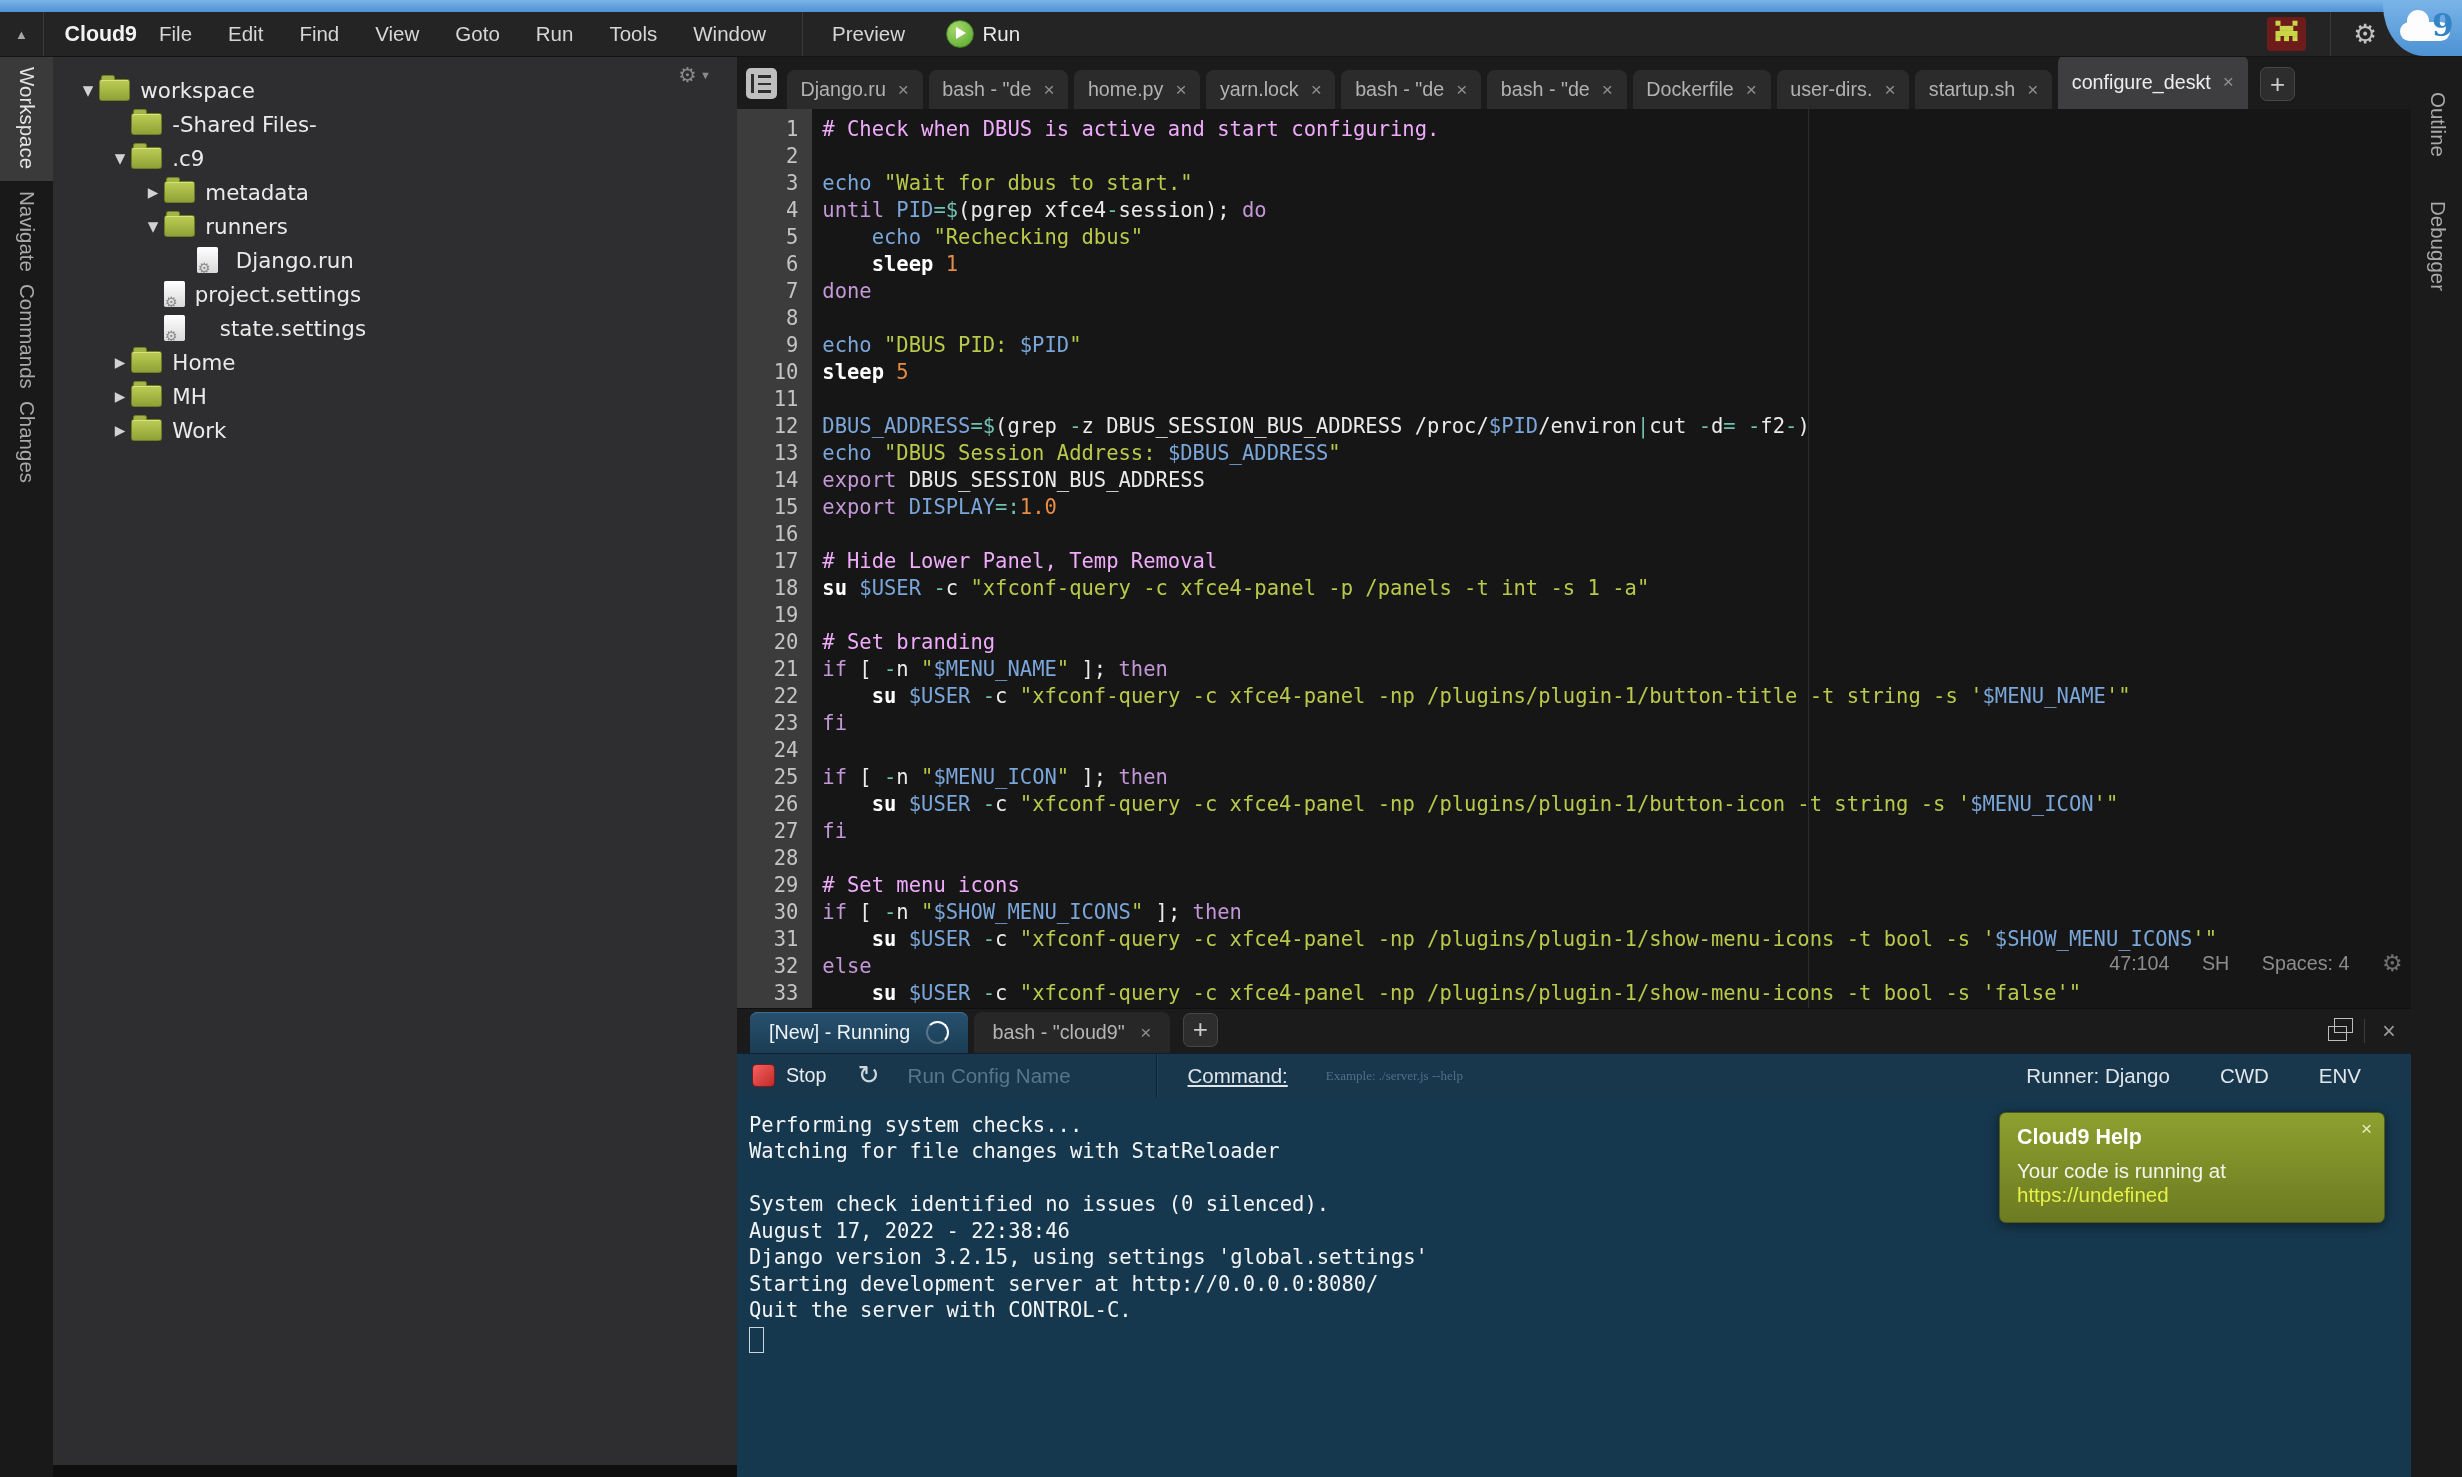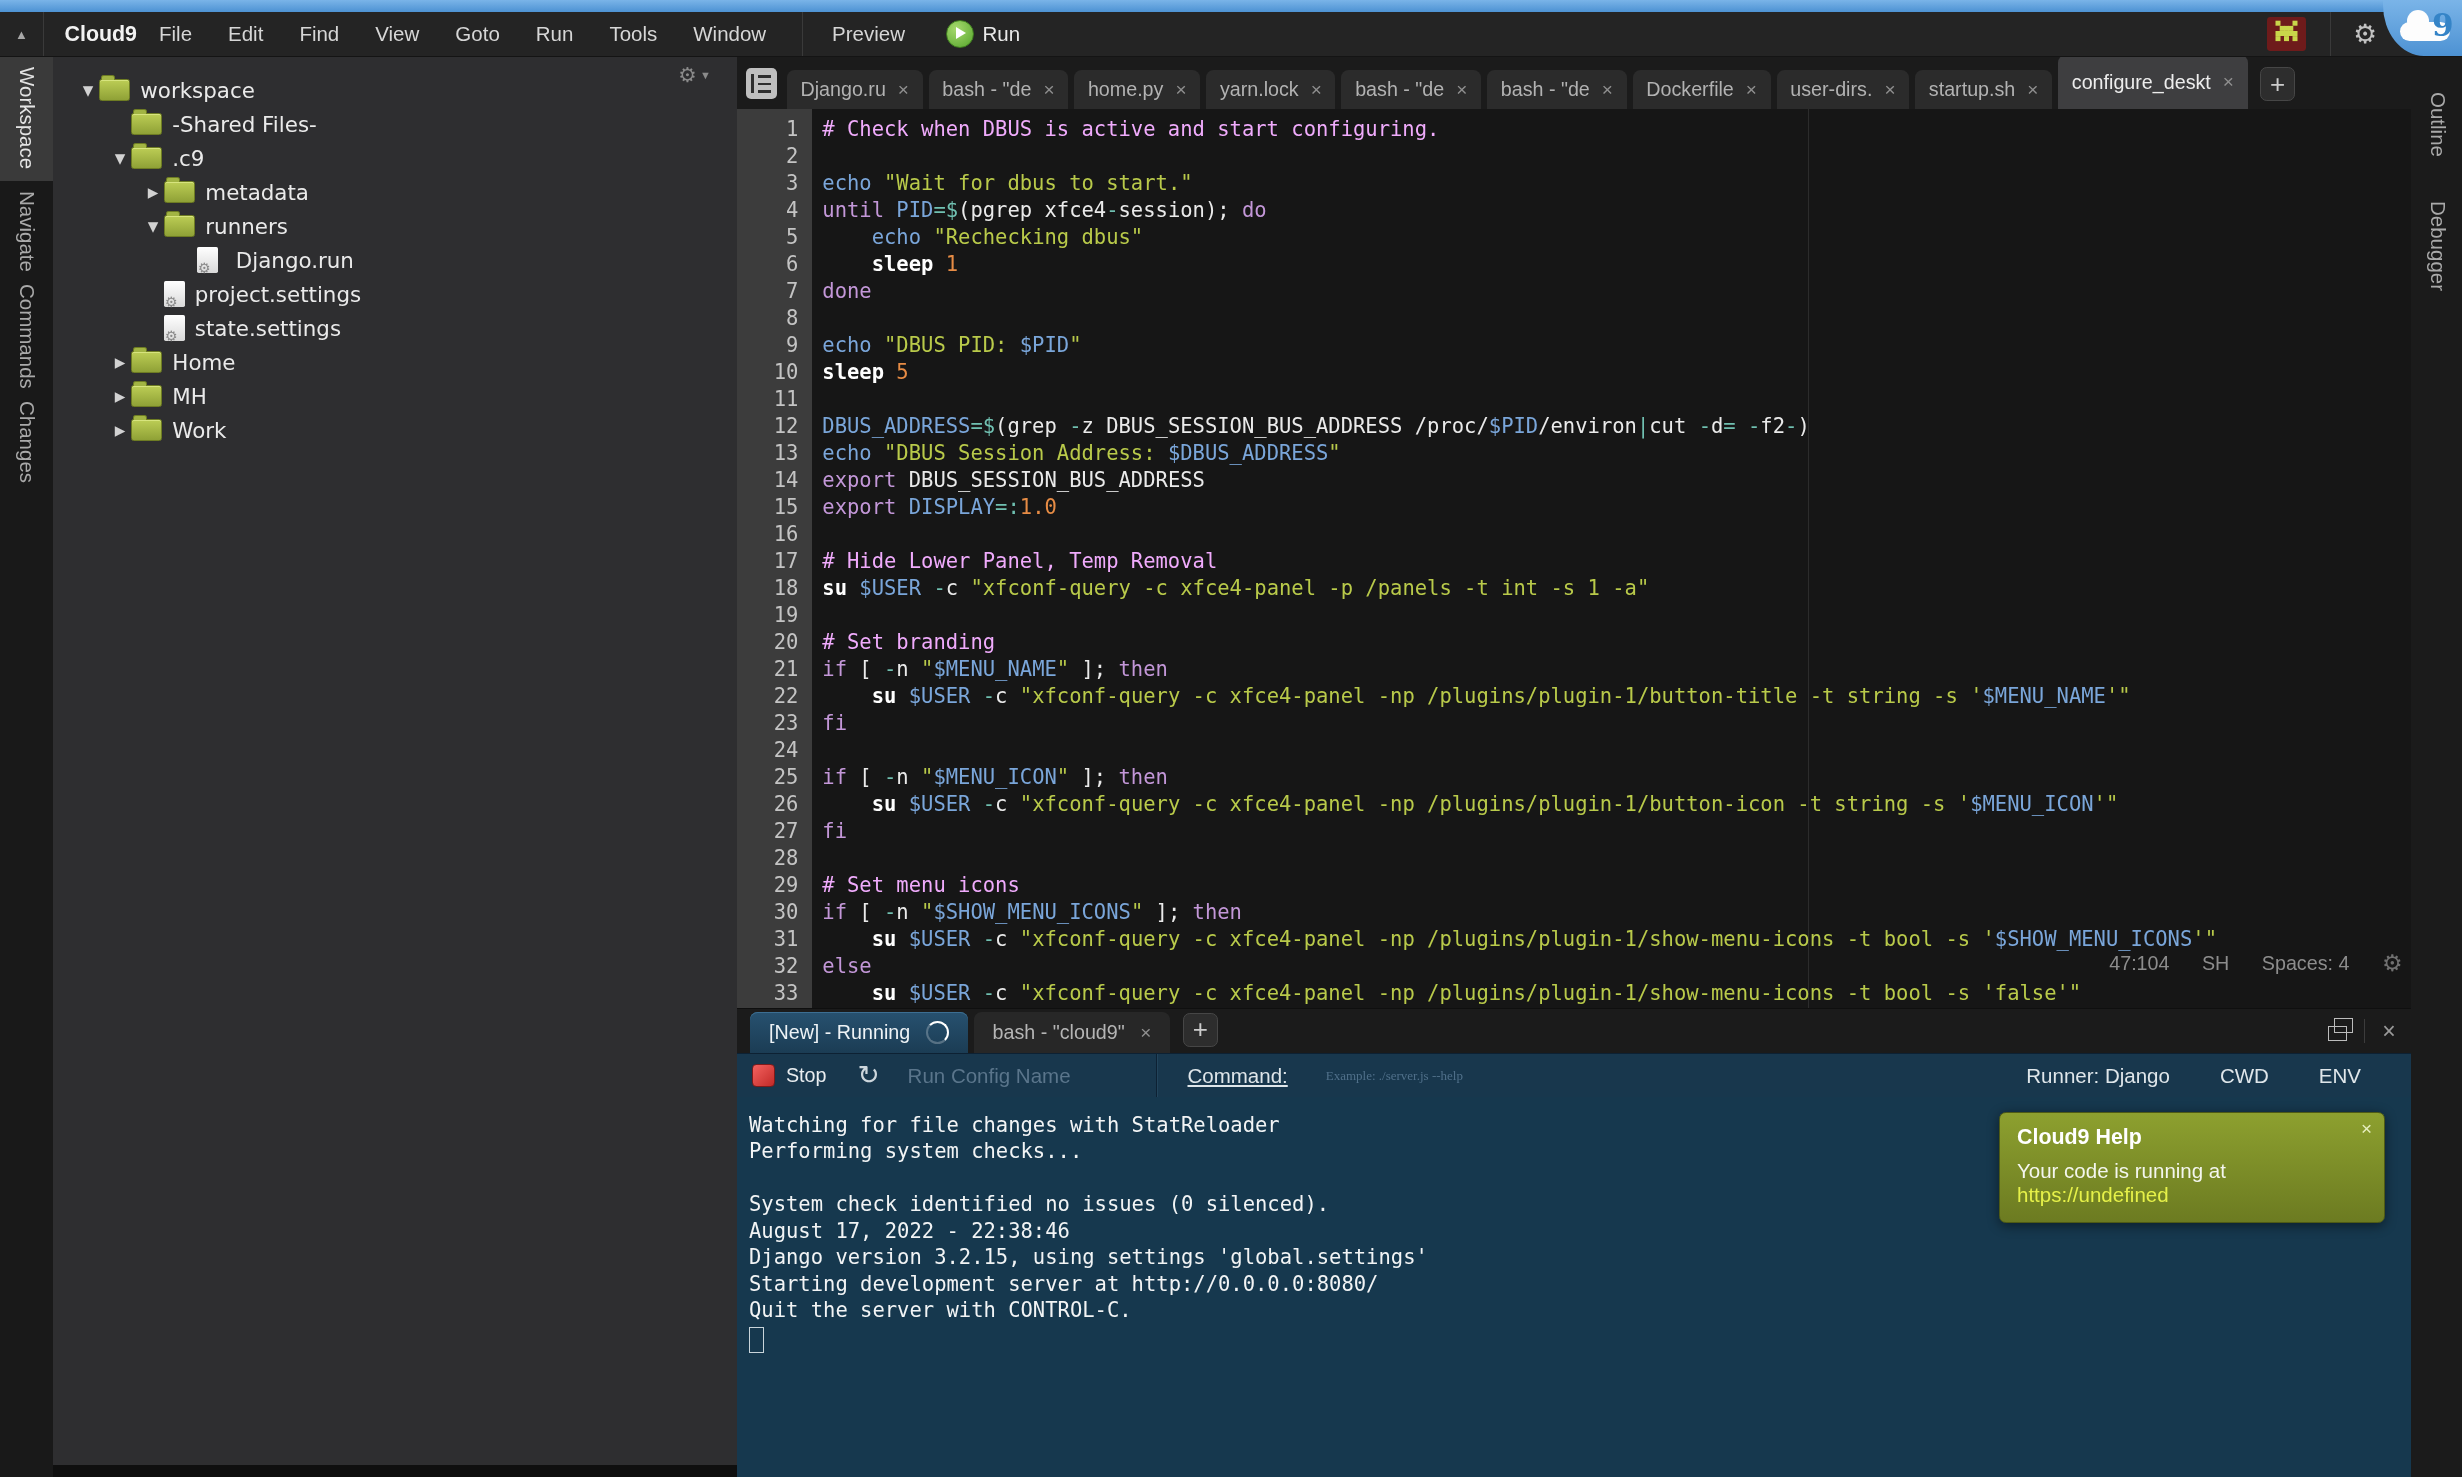--- a/index.html
+++ b/index.html
@@ -229,21 +229,21 @@
         <span>runners</span>
       </div>
       <div class="trow" style="padding-left: 144px; gap: 8px;">
         <span class="file-icon"></span>
         <span>Django.run</span>
       </div>
       <div class="trow" style="padding-left: 111px;">
         <span class="file-icon"></span>
         <span>project.settings</span>
       </div>
-      <div class="trow" style="padding-left: 111px;">
+      <div class="trow" style="padding-left: 111px; gap: 25px;">
         <span class="file-icon"></span>
         <span>state.settings</span>
       </div>
       <div class="trow" style="padding-left: 56px;">
         <span class="toggle">▶</span>
         <span class="folder-icon"></span>
         <span>Home</span>
       </div>
       <div class="trow" style="padding-left: 56px;">
         <span class="toggle">▶</span>
@@ -423,22 +423,22 @@
     <div class="tool-div"></div>
     <div class="cmd-label">Command:</div>
     <input class="cmd-input" placeholder="Example: ./server.js --help" style="">
     <div class="right-tools">
       <span>Runner: Django</span>
       <span>CWD</span>
       <span>ENV</span>
     </div>
   </div>
   <div class="terminal" id="terminal">
+      <div class="term-line">Performing system checks...</div>
       <div class="term-line">Watching for file changes with StatReloader</div>
-      <div class="term-line">Performing system checks...</div>
       <div class="term-line"></div>
       <div class="term-line">System check identified no issues (0 silenced).</div>
       <div class="term-line">August 17, 2022 - 22:38:46</div>
       <div class="term-line">Django version 3.2.15, using settings 'global.settings'</div>
       <div class="term-line">Starting development server at http://0.0.0.0:8080/</div>
       <div class="term-line">Quit the server with CONTROL-C.</div>
       <div class="cursor"></div>
     </div>
   <div class="help-popup">
     <div class="help-x">×</div>

